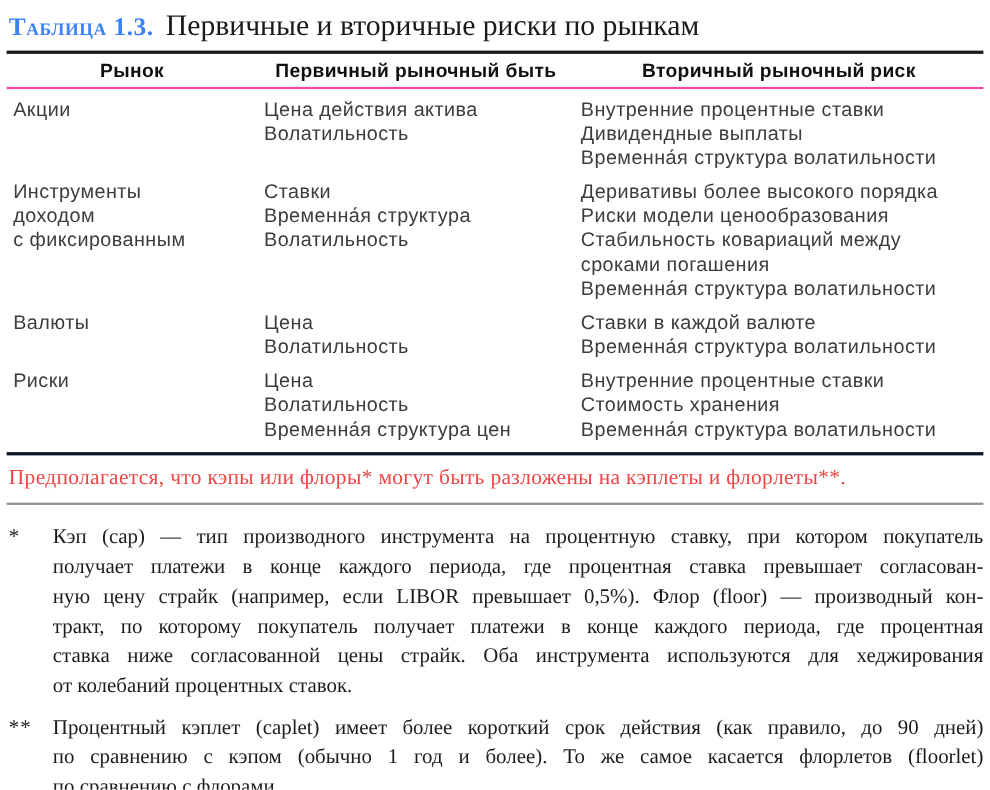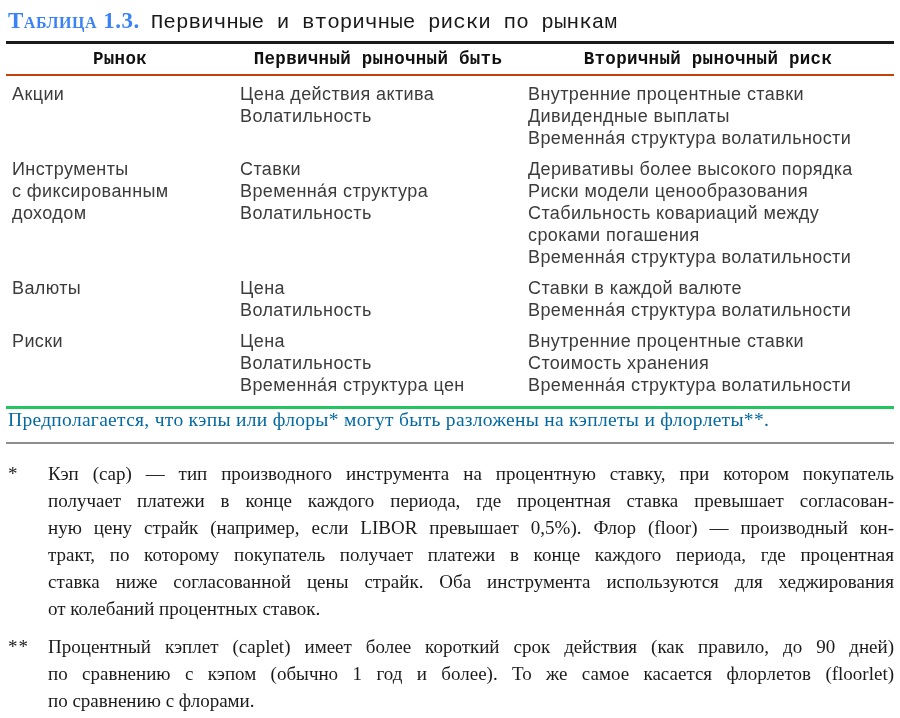--- a/index.html
+++ b/index.html
@@ -26,66 +26,64 @@
     white-space: nowrap;
   }
   .title-label {
     font-weight: bold;
     font-variant: small-caps;
     font-size: 23px;
     letter-spacing: 0.5px;
     color: #3b82f6;
   }
   .title-text {
-    font-size: 21px;
+    font-size: 27px;
     margin-left: 11px;
     color: #191919;
-    font-family: Liberation Mono, monospace;
   }
 
   
   .rule-top { height: 3px; background: #1a1a1a; }
 
   .thead {
     display: grid;
     grid-template-columns: 228px 288px 1fr;
     align-items: center;
     height: 30px;
-    border-bottom: 2px solid #c2410c;
-    font-family: Liberation Mono, monospace;
+    border-bottom: 2px solid #ec4899;
   }
   .thead .hcell {
     text-align: center;
     font-weight: bold;
     font-size: 17.5px;
     letter-spacing: 0.3px;
     color: #101010;
   }
 
-  .tbody { border-bottom: 3px solid #22c55e; padding: 2px 0 6px 0; }
+  .tbody { border-bottom: 3px solid #0f172a; padding: 2px 0 6px 0; }
   .trow {
     display: grid;
     grid-template-columns: 228px 288px 1fr;
     padding: 5px 0 4px 0;
   }
   .tcell { padding-left: 6px; }
   .tline {
     font-size: 18px;
     line-height: 22px;
     letter-spacing: 0.4px;
     color: #3c3c3c;
   }
 
   
   .table-note {
     font-family: "Liberation Serif", serif;
     font-size: 19.5px;
     letter-spacing: 0.3px;
-    color: #0369a1;
-    padding: 0 2px 11px 2px;
+    color: #ef4444;
+    padding: 10px 2px 11px 2px;
   }
 
   .foot-sep { height: 2px; background: #8f8f8f; }
 
   
   .footnotes { padding-top: 16px; }
   .footnote {
     display: grid;
     grid-template-columns: 42px 1fr;
     font-family: "Liberation Serif", serif;
@@ -125,22 +123,22 @@
         </div>
         <div class="tcell">
           <div class="tline">Внутренние процентные ставки</div>
           <div class="tline">Дивидендные выплаты</div>
           <div class="tline">Временна́я структура волатильности</div>
         </div>
       </div>
       <div class="trow">
         <div class="tcell">
           <div class="tline">Инструменты</div>
+          <div class="tline">доходом</div>
           <div class="tline">с фиксированным</div>
-          <div class="tline">доходом</div>
         </div>
         <div class="tcell">
           <div class="tline">Ставки</div>
           <div class="tline">Временна́я структура</div>
           <div class="tline">Волатильность</div>
         </div>
         <div class="tcell">
           <div class="tline">Деривативы более высокого порядка</div>
           <div class="tline">Риски модели ценообразования</div>
           <div class="tline">Стабильность ковариаций между</div>

